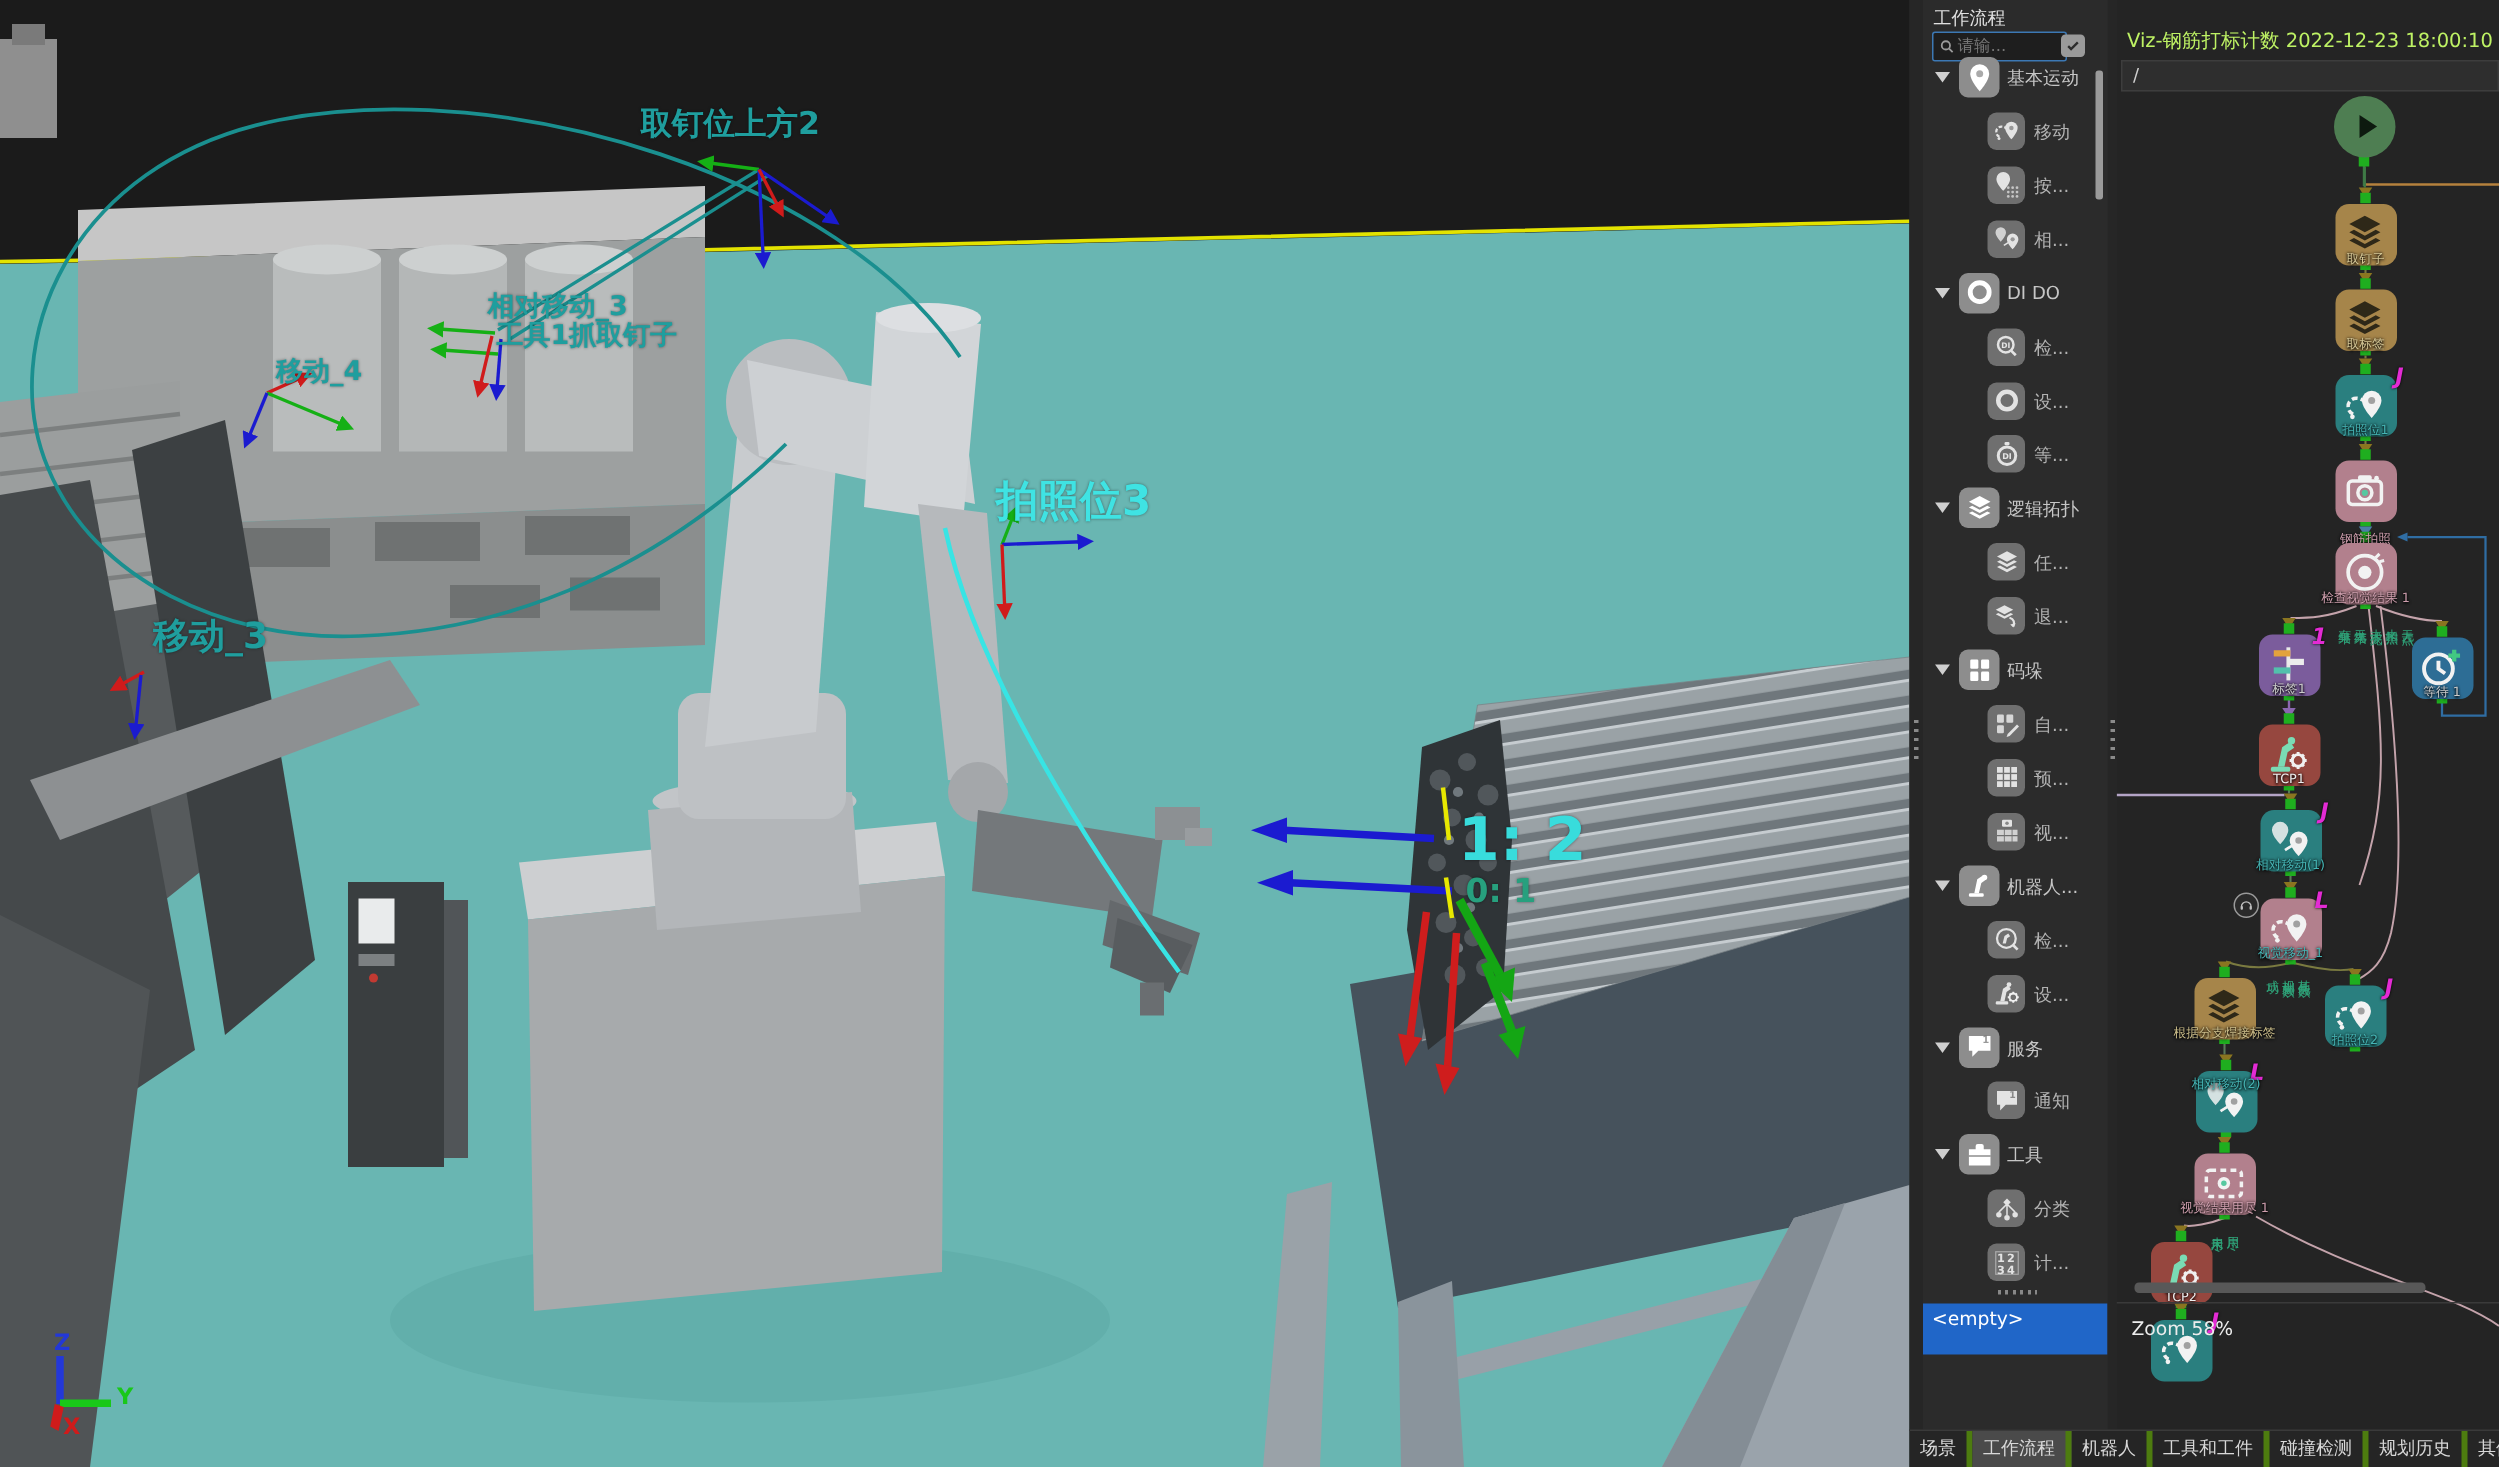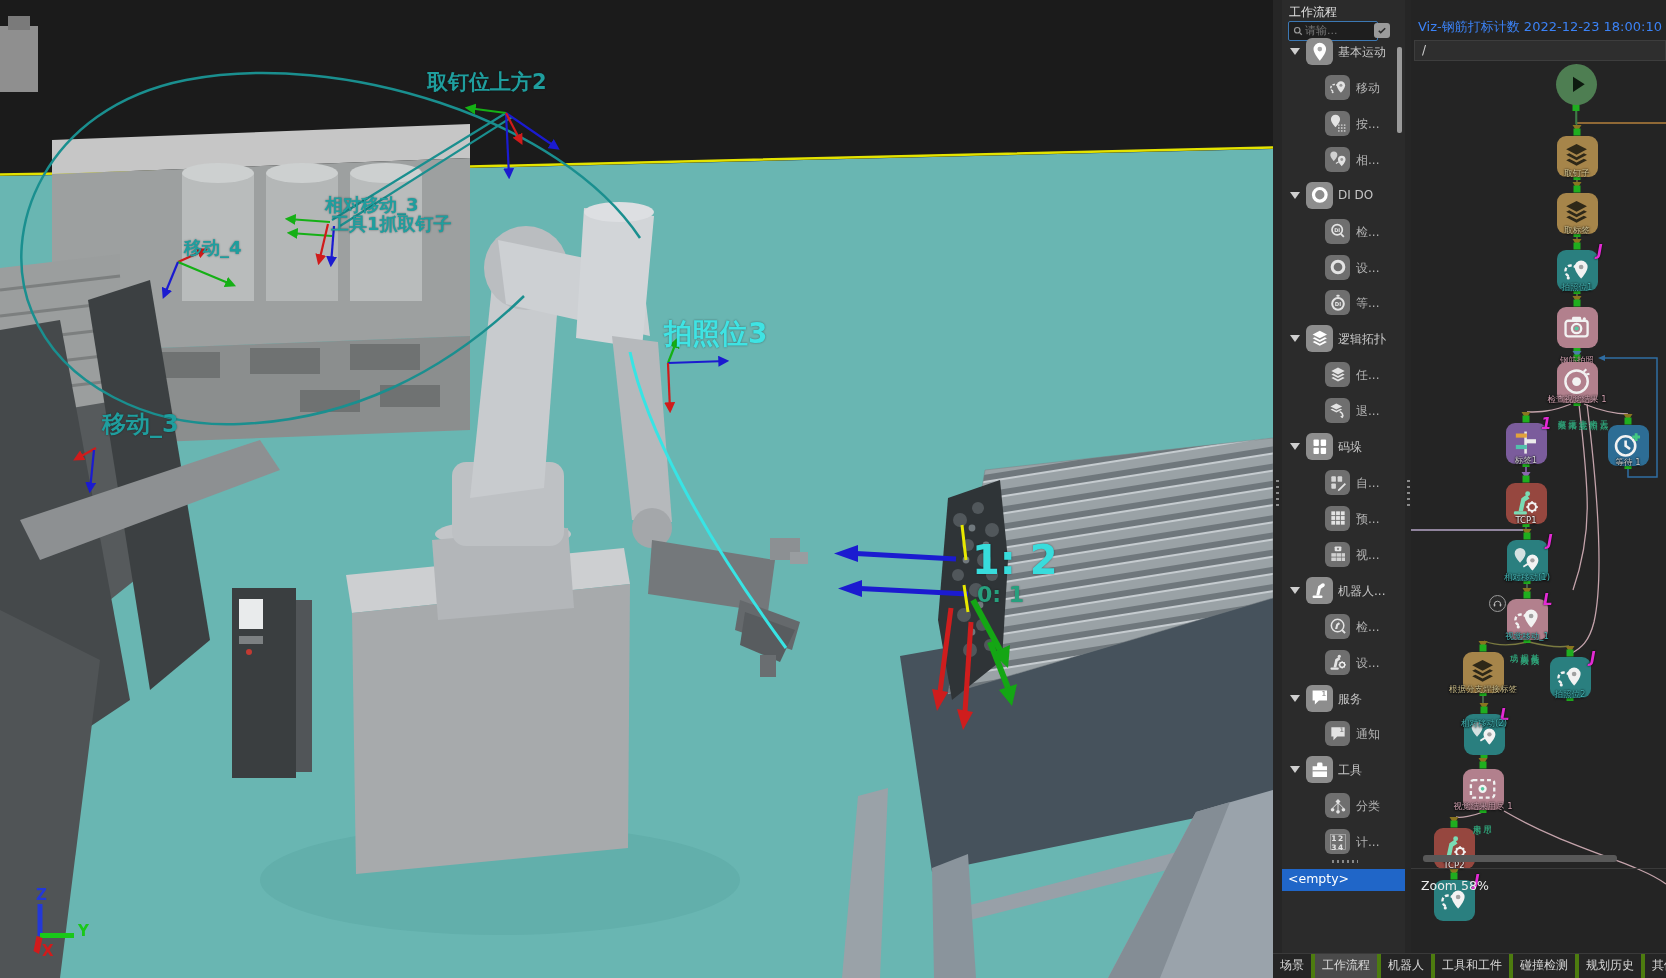--- a/index.html
+++ b/index.html
@@ -32,25 +32,25 @@
   .t-ic{position:absolute;border-radius:6px;background:#6f6f6f;color:#e3e3e3;}
   .t-ic svg{position:absolute;left:10%;top:10%;width:80%;height:80%;}
   .tree-row.parent .t-ic{left:24px;top:4px;width:27px;height:27px;background:#8d8d8d;color:#fff;}
   .tree-row.child  .t-ic{left:43px;top:5px;width:25px;height:25px;}
   .t-label{position:absolute;font-size:12px;color:#b2b2b2;top:10px;white-space:nowrap;}
   .tree-row.parent .t-label{left:56px;color:#c6c6c6;}
   .tree-row.child  .t-label{left:74px;}
   #treeScroll{position:absolute;right:3px;top:47px;width:5px;height:86px;background:#9a9a9a;border-radius:2px;}
   #treeDots{position:absolute;left:50px;top:860px;width:26px;height:3px;
     background:repeating-linear-gradient(90deg,#888 0 2px,transparent 2px 5px);}
-  #emptyBar{position:absolute;left:0;top:869px;width:123px;height:22px;background:#2066c8;
+  #emptyBar{position:absolute;left:0;top:869px;width:123px;height:34px;background:#2066c8;
     font-size:12.5px;color:#fff;line-height:19px;padding-left:6px;box-sizing:border-box;}
   
   #graphPanel{position:absolute;left:138px;top:0;width:255px;height:954px;background:#242424;overflow:hidden;}
-  #graphTitle{position:absolute;left:7px;top:18px;font-size:13px;color:#3b82f6;white-space:nowrap;}
+  #graphTitle{position:absolute;left:7px;top:18px;font-size:13px;color:#bef264;white-space:nowrap;}
   #breadcrumb{position:absolute;left:3px;top:40px;width:252px;height:21px;background:#2e2e2e;
     border:1px solid #3d3d3d;box-sizing:border-box;font-size:12px;color:#cfcfcf;line-height:19px;padding-left:7px;}
   #graphCanvas{position:absolute;left:0;top:62px;width:255px;height:855px;}
   #edges{position:absolute;left:0;top:0;}
   .gnode{position:absolute;width:41px;height:41px;border-radius:9px;}
   .gnode svg{position:absolute;left:12%;top:12%;width:76%;height:76%;}
   .gnode .badge{position:absolute;right:-5px;top:-8px;font-size:15px;font-weight:bold;
      font-style:italic;color:#e32bd4;text-shadow:0 0 2px #000;}
   .node-label{position:absolute;width:96px;text-align:center;font-size:8.5px;line-height:1.1;
      text-shadow:0 1px 2px #000,0 0 2px #000;white-space:nowrap;}

